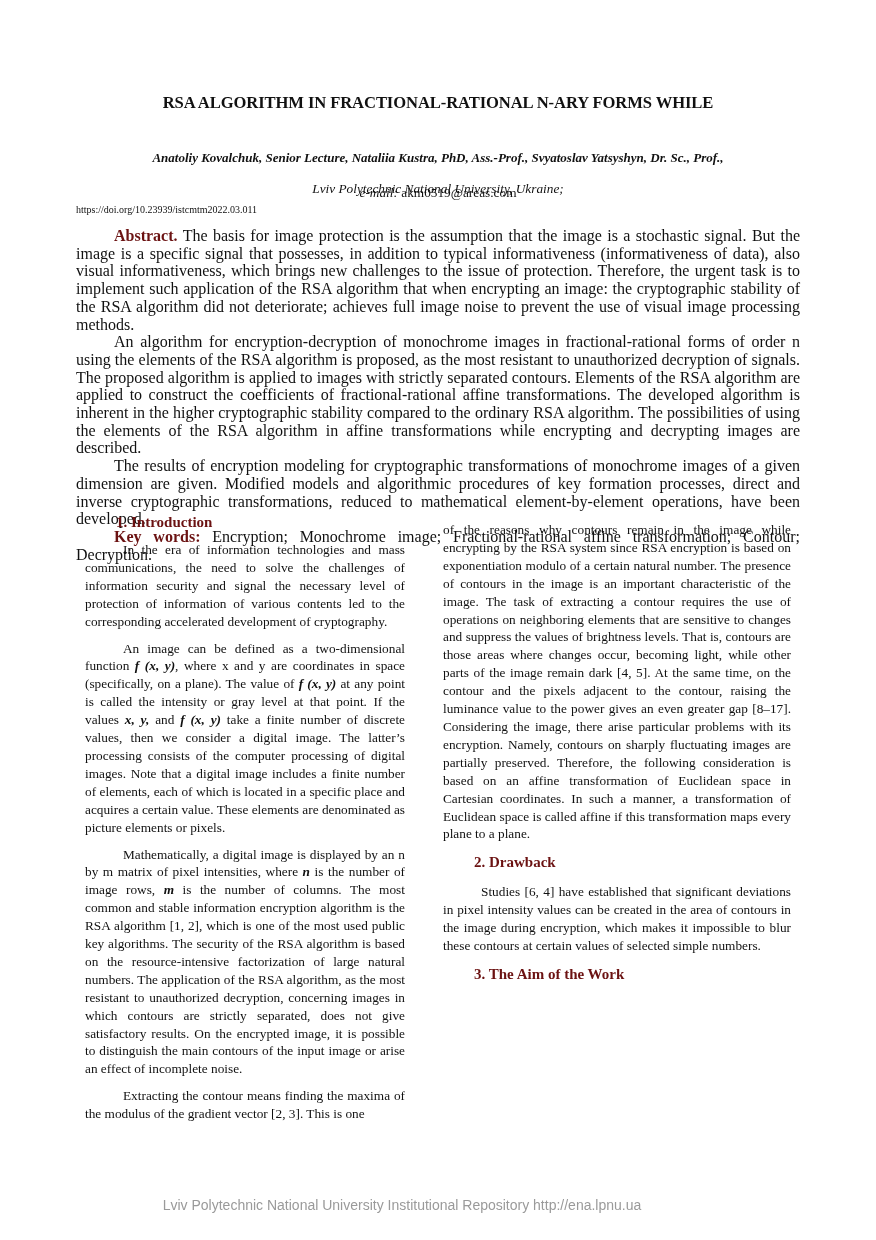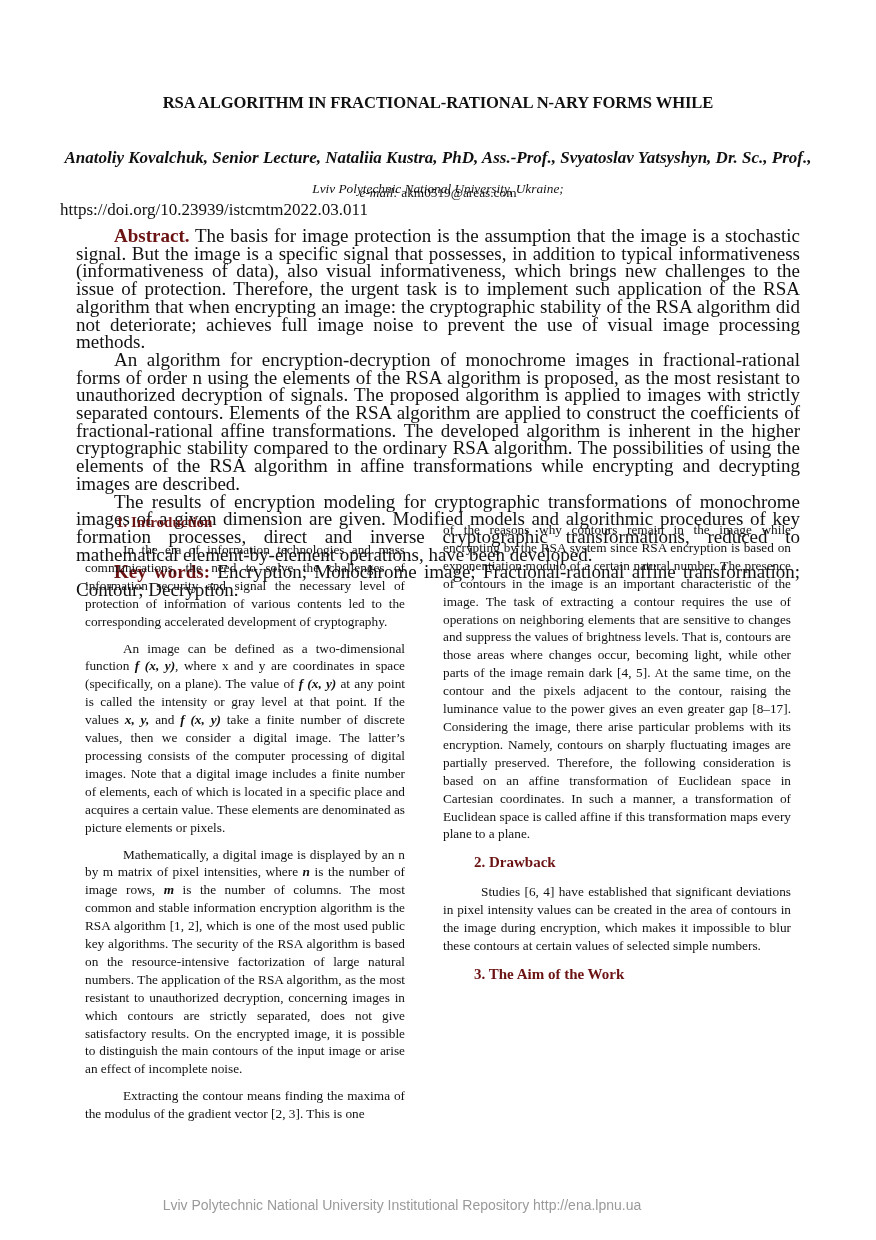--- a/index.html
+++ b/index.html
@@ -1,29 +1,29 @@
 <!DOCTYPE html>
 <html><head>
 <meta charset="utf-8">
 <style>
   html, body { margin: 0; padding: 0; background: #ffffff; }
   body { width: 876px; height: 1240px; position: relative; overflow: hidden;
          font-family: "Liberation Serif", "DejaVu Serif", serif; color: #111; }
   .title { position: absolute; left: 60px; width: 756px; top: 92px; text-align: center;
            font-weight: bold; font-size: 16.6px; line-height: 22px; letter-spacing: -0.1px; }
   .authors { position: absolute; left: 60px; width: 756px; top: 149px; text-align: center;
-             font-weight: bold; font-style: italic; font-size: 17px; line-height: 18px; white-space: nowrap; }
+             font-weight: bold; font-style: italic; font-size: 13px; line-height: 18px; white-space: nowrap; }
   .affil { position: absolute; left: 60px; width: 756px; top: 180px; text-align: center;
            font-style: italic; font-size: 13.3px; line-height: 18px; }
   .email { position: absolute; left: 60px; width: 756px; top: 184px; text-align: center;
            font-size: 13.3px; line-height: 18px; }
   .email .lbl { font-style: italic; }
-  .doi { position: absolute; left: 60px; top: 201px; font-size: 17px; line-height: 18px; }
+  .doi { position: absolute; left: 76px; top: 201px; font-size: 10px; line-height: 18px; }
   .abstract { position: absolute; left: 76px; width: 724px; top: 227px;
-              font-size: 19px; line-height: 17.7px; text-align: justify; }
+              font-size: 16px; line-height: 17.7px; text-align: justify; }
   .abstract p { margin: 0; text-indent: 38px; }
   .maroon { color: #6b1212; font-weight: bold; }
   .col { position: absolute; font-size: 13.3px; line-height: 17.9px; text-align: justify; }
   .col-left { left: 76px; width: 338px; top: 512px; }
   .col-right { left: 434px; width: 366px; top: 512px; }
   .col p { margin: 9px; text-indent: 38px; }
   .col p.noindent { text-indent: 0; }
   .h2 { color: #6b1212; font-weight: bold; font-size: 15px; line-height: 20px; margin: 0;
         padding-left: 40px; }
   .h2.intro { margin-bottom: 6px; }

